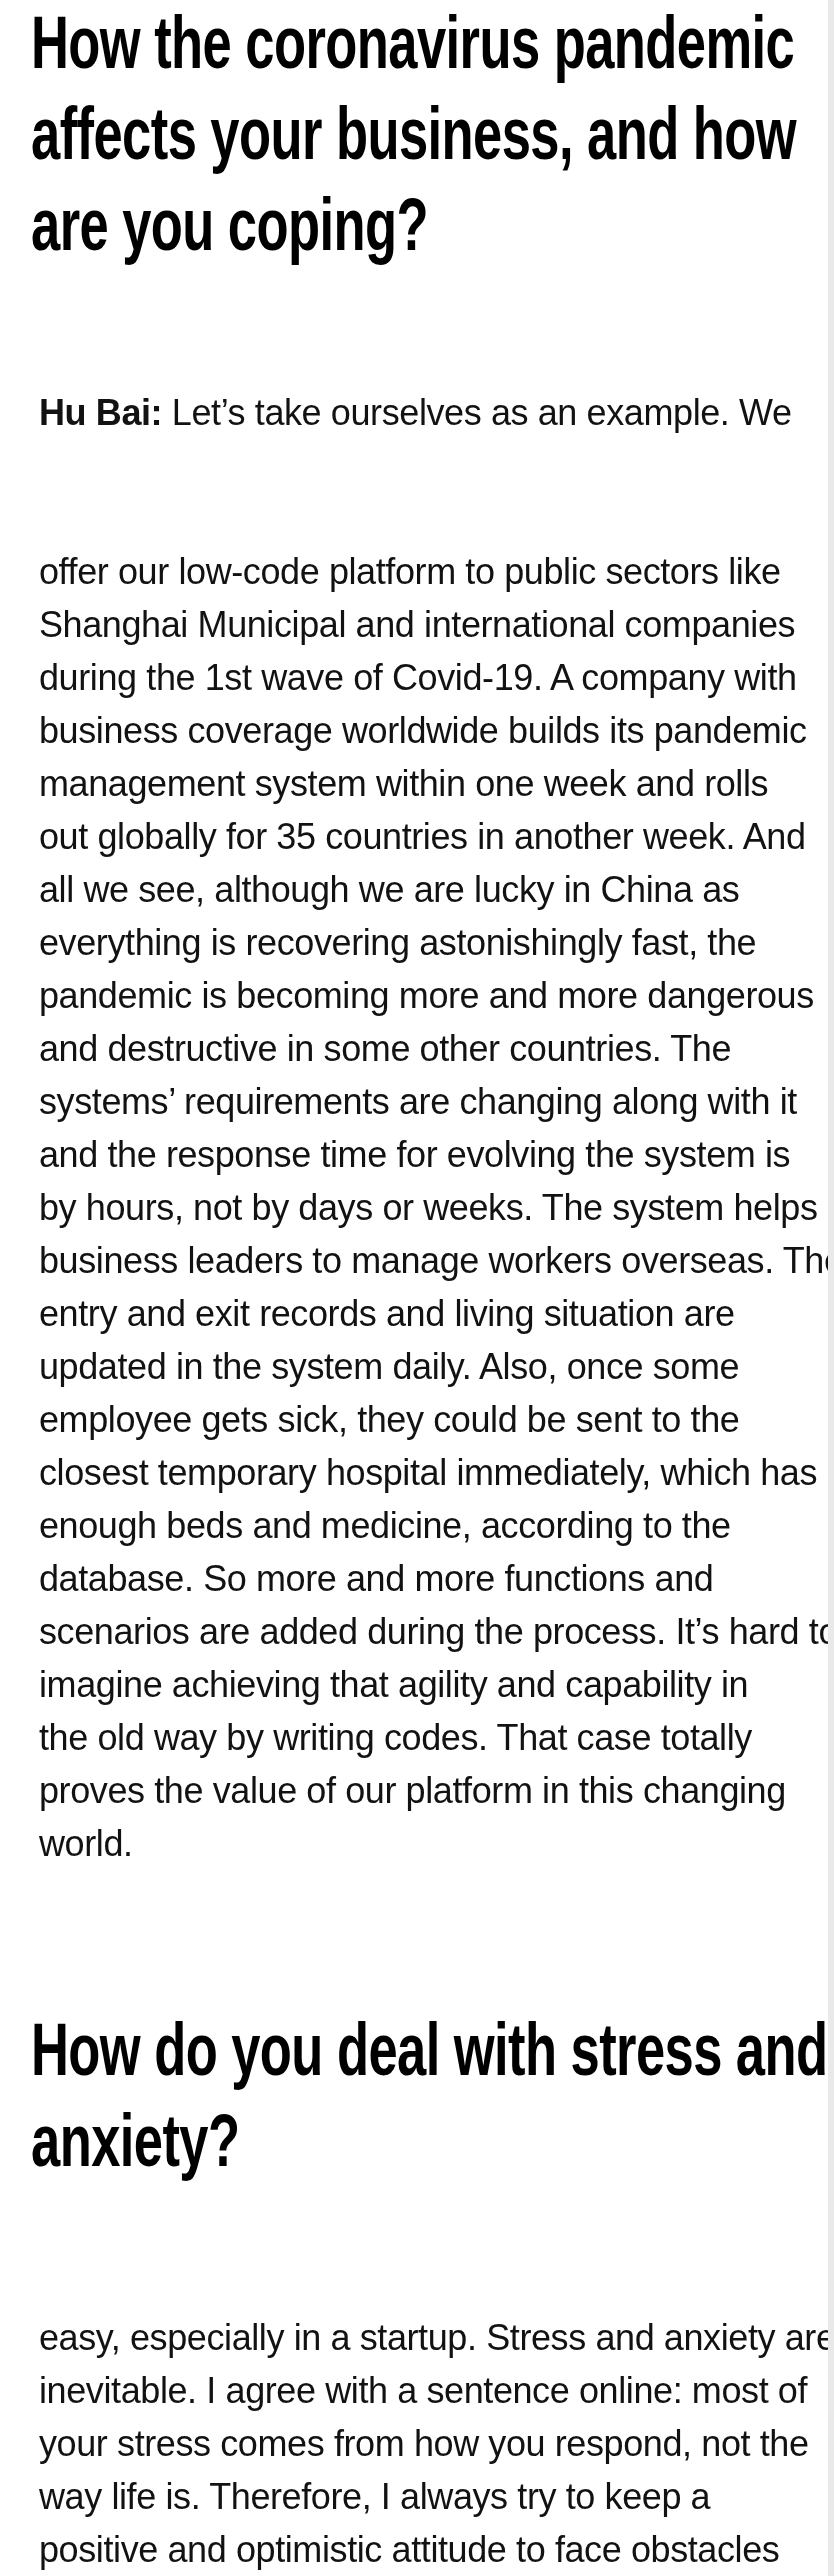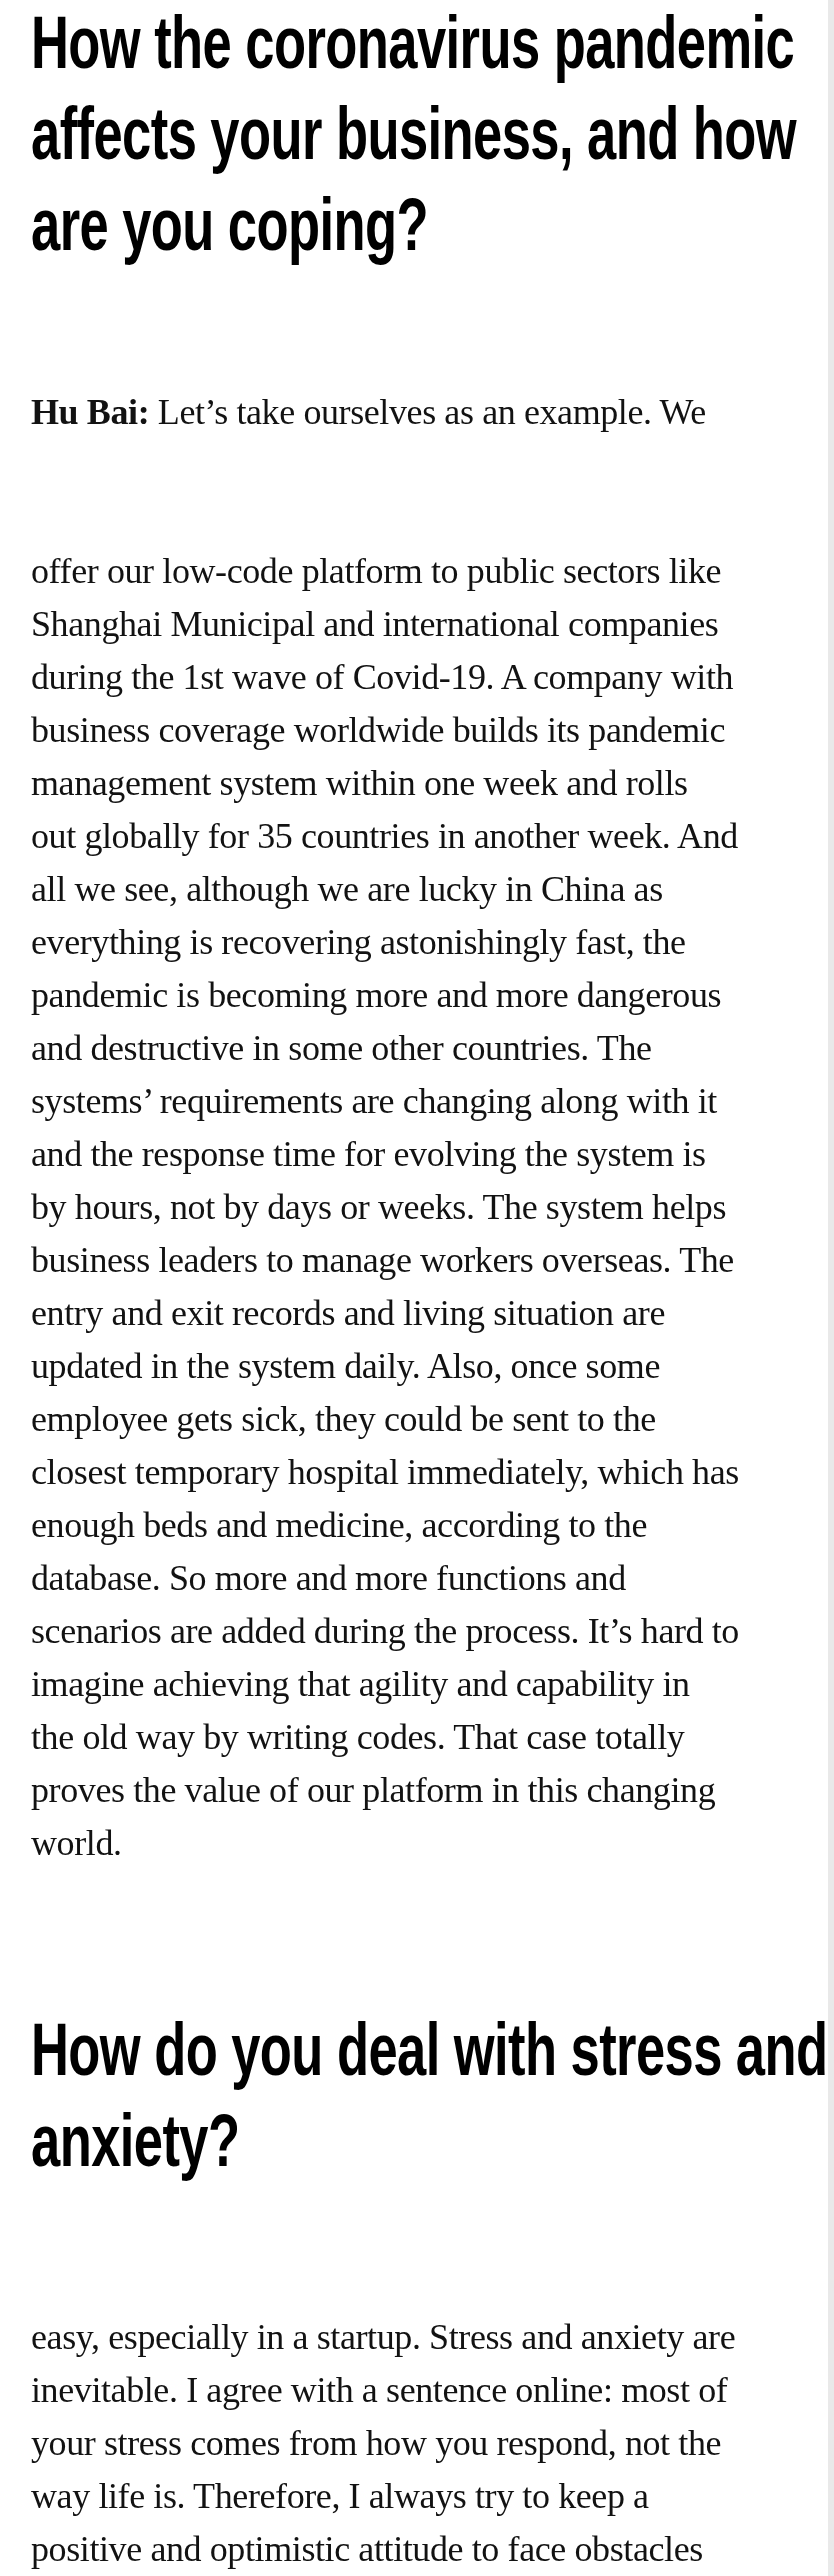--- a/index.html
+++ b/index.html
@@ -20,27 +20,27 @@
     white-space:pre;
     letter-spacing:-0.8px;
     transform:scaleX(0.70);
     transform-origin:0 0;
     width:1205px;
     margin:0;
   }
   .heading.first{margin-top:-3.1px;}
   .heading.second{margin-top:28px;}
   .para{
-    font-family:Liberation Serif, serif;
+    font-family:Liberation Sans, sans-serif;
     font-size:36px;
     line-height:53px;
     color:#121212;
     letter-spacing:-0.4px;
     white-space:pre;
-    margin:0;
+    margin:8px;
   }
   .para.first{margin-top:10px;}
   .para.second{margin-top:19.3px;}
   .speaker{font-weight:700;}
   .line,.rest{white-space:pre;}
 </style>
 </head>
 <body>
 
 <div class="page">

